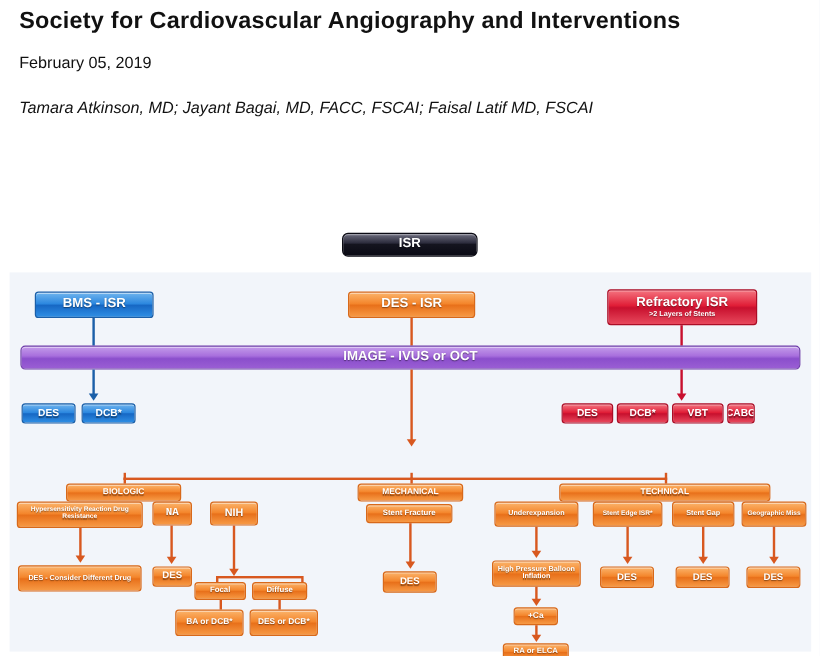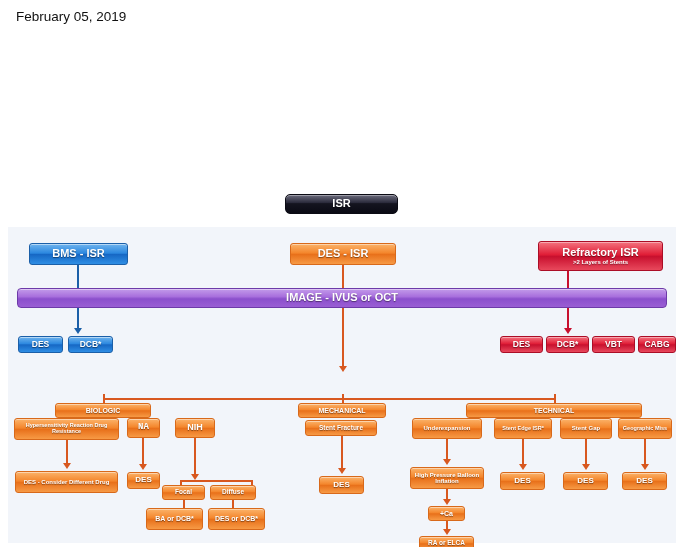--- a/index.html
+++ b/index.html
@@ -74,21 +74,20 @@
   .t-orange{
     background:linear-gradient(180deg,#fbb36a 0%,#f4862c 45%,#e8701a 52%,#f79a45 100%);
     border:1px solid #d8691a;
     box-shadow:inset 0 1px 0 rgba(255,255,255,.45);
     justify-content:center;
   }
   .t-red{
     background:linear-gradient(180deg,#f4737f 0%,#e01e37 45%,#c8102e 52%,#e8485c 100%);
     border:1px solid #ab0d26;
     box-shadow:inset 0 1px 0 rgba(255,255,255,.4);
-    margin-left:32px;
   }
   .t-purple{
     background:linear-gradient(180deg,#c39bea 0%,#a86fdd 42%,#8b4fcc 55%,#9a5ed4 100%);
     border:1px solid #6d3aa8;
     box-shadow:inset 0 1px 0 rgba(255,255,255,.45);
   }
 
   
   .vline{position:absolute;width:2px;background:#d8581f;}
   .vline.blue{background:#1b5fa8;}
@@ -100,21 +99,23 @@
     border-right:4.5px solid transparent;
     border-top:6px solid #d8581f;
   }
   .arrow.blue{border-top-color:#1b5fa8;}
   .arrow.red{border-top-color:#c8102e;}
 </style>
 </head>
 <body>
 
 <div id="header">
+  <div class="org-title">Society for Cardiovascular Angiography and Interventions</div>
   <div class="talk-date">February 05, 2019</div>
+  <div class="authors">Tamara Atkinson, MD; Jayant Bagai, MD, FACC, FSCAI; Faisal Latif MD, FSCAI</div>
 </div>
 
 <div id="diagram">
   <div id="diagram-bg"></div>
 
   <div class="node t-dark" style="left:285px;top:8px;width:113px;height:20px;font-size:11px;">
     <span>ISR</span>
   </div>
 
   <div class="node t-blue" style="left:29px;top:57px;width:99px;height:22px;font-size:11px;">
@@ -154,21 +155,21 @@
 
   <div class="node t-red" style="left:468px;top:150px;width:43px;height:17px;font-size:8.5px;">
     <span>DES</span>
   </div>
   <div class="node t-red" style="left:514px;top:150px;width:43px;height:17px;font-size:8.5px;">
     <span>DCB*</span>
   </div>
   <div class="node t-red" style="left:560px;top:150px;width:43px;height:17px;font-size:8.5px;">
     <span>VBT</span>
   </div>
-  <div class="node t-red" style="left:606px;top:150px;width:38px;height:17px;font-size:8.5px;">
+  <div class="node t-red" style="left:606px;top:150px;width:23px;height:17px;font-size:8.5px;">
     <span>CABG</span>
   </div>
 
 
   <div class="hline" style="left:103px;top:212px;width:452px;"></div>
   <div class="vline" style="left:103px;top:208px;height:6px;"></div>
   <div class="vline" style="left:342px;top:208px;height:6px;"></div>
   <div class="vline" style="left:554px;top:208px;height:6px;"></div>
   <div class="vline" style="left:103px;top:212px;height:5px;"></div>
   <div class="vline" style="left:342px;top:212px;height:5px;"></div>

